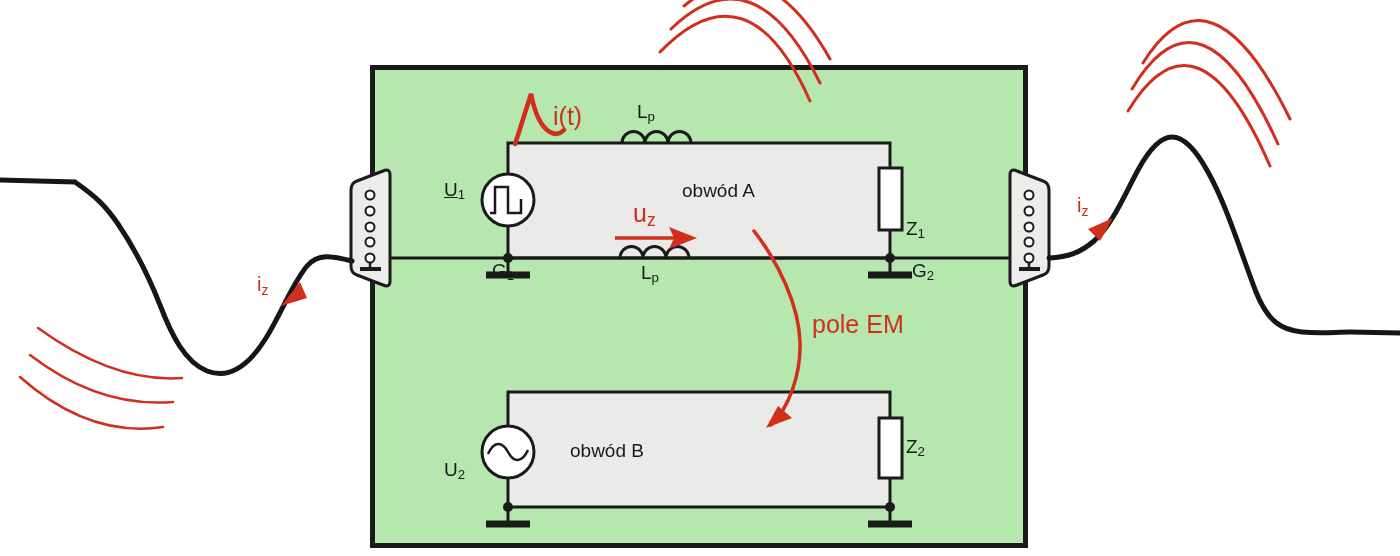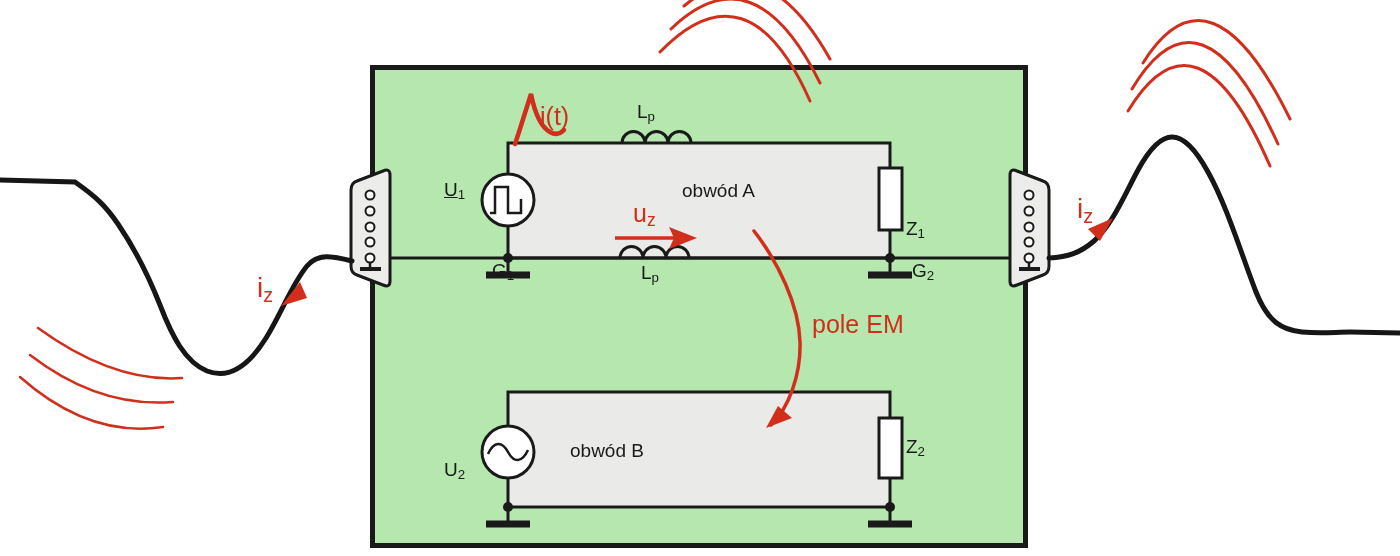--- a/index.html
+++ b/index.html
@@ -9,21 +9,21 @@
     font-family:"Liberation Sans", sans-serif;
   }
   .stage svg{position:absolute;left:0;top:0;}
   .lbl{
     position:absolute;color:#1a1a1a;font-size:19px;line-height:1;
     white-space:nowrap;letter-spacing:0;
   }
   .lbl sub{font-size:0.70em;line-height:1;vertical-align:-0.25em;}
   .red{color:#d22e1c;}
   .sm{font-size:25px;}
-  .xs{font-size:28px;}
+  .xs{font-size:20px;}
 </style>
 </head>
 <body>
 
 <div class="stage">
 
   <svg width="1400" height="556" viewBox="0 0 1400 556">
 
     <rect x="372.5" y="67.5" width="653" height="478" fill="#b5e7ae" stroke="#1a1a1a" stroke-width="5"></rect>
 
@@ -125,21 +125,21 @@
       <path d="M1143,63 Q1210,-44 1290,119"></path>
     </g>
 
     <polygon points="281,306 300,282 307,298" fill="#d22e1c"></polygon>
     <polygon points="1113,218 1088,229 1100,241" fill="#d22e1c"></polygon>
   </svg>
 
   <div class="lbl" style="left:444px;top:180px;text-decoration:underline;"><span>U</span><sub>1</sub></div>
   <div class="lbl" style="left:456px;top:261px;margin-left:36px;"><span>G</span><sub>1</sub></div>
   <div class="lbl" style="left:637px;top:102px;"><span>L</span><sub>p</sub></div>
-  <div class="lbl sm red" style="left:540px;top:104px;"><span>i(t)</span></div>
+  <div class="lbl sm red" style="left:553px;top:104px;"><span>i(t)</span></div>
   <div class="lbl" style="left:682px;top:181px;"><span>obwód A</span></div>
   <div class="lbl" style="left:906px;top:189px;margin-top:30px;"><span>Z</span><sub>1</sub></div>
   <div class="lbl sm red" style="left:633px;top:201px;"><span>u</span><sub>z</sub></div>
   <div class="lbl" style="left:641px;top:263px;"><span>L</span><sub>p</sub></div>
   <div class="lbl" style="left:912px;top:261px;"><span>G</span><sub>2</sub></div>
   <div class="lbl sm red" style="left:812px;top:312px;"><span>pole EM</span></div>
   <div class="lbl" style="left:444px;top:460px;"><span>U</span><sub>2</sub></div>
   <div class="lbl" style="left:570px;top:441px;"><span>obwód B</span></div>
   <div class="lbl" style="left:906px;top:437px;"><span>Z</span><sub>2</sub></div>
   <div class="lbl xs red" style="left:257px;top:274px;"><span>i</span><sub>z</sub></div>

